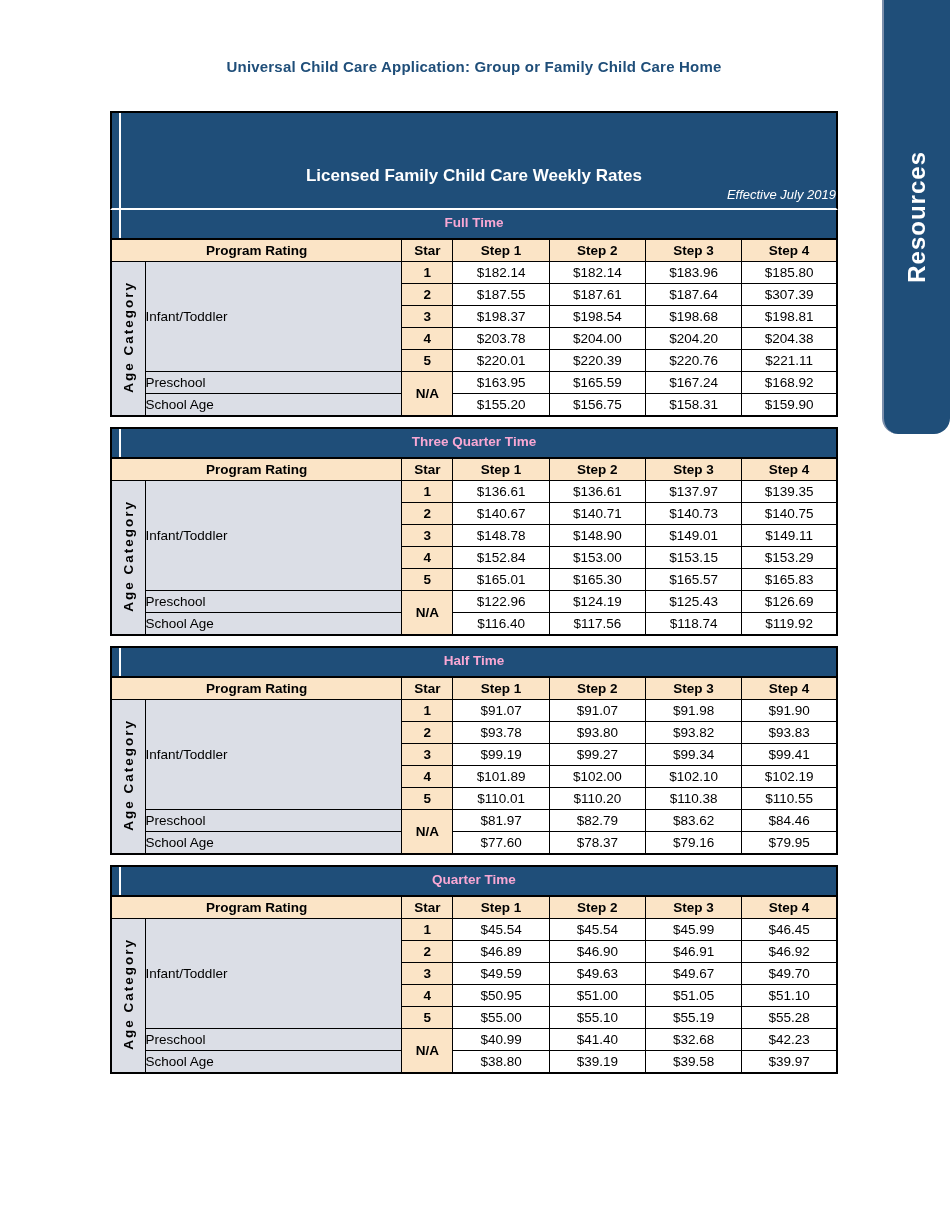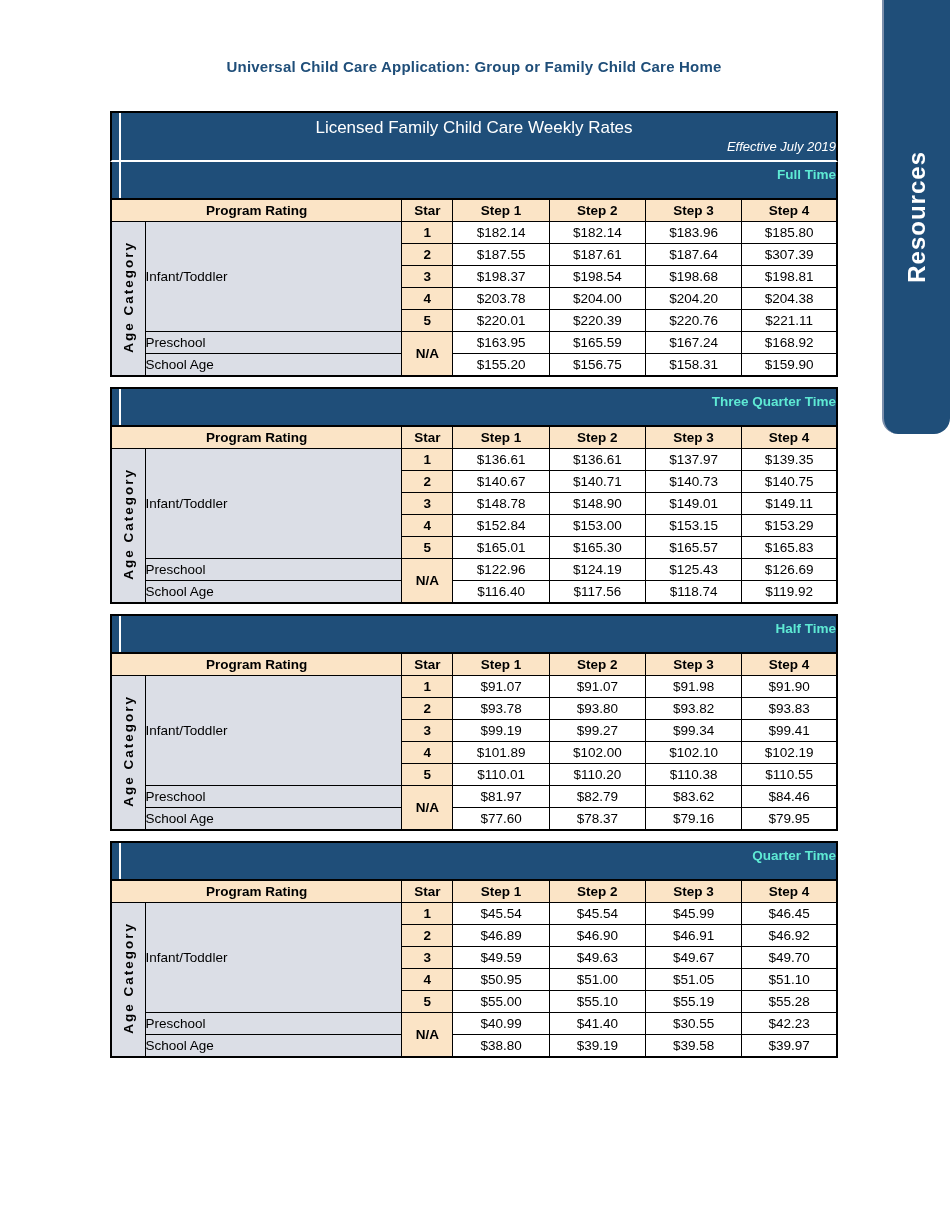--- a/index.html
+++ b/index.html
@@ -16,25 +16,25 @@
   
   .content{position:absolute;left:110px;top:0;width:728px;}
   .page-heading{margin:58px 0 0;text-align:center;font-size:15px;font-weight:bold;
                 color:#1F4E79;letter-spacing:.2px;}
 
   .section{margin-top:10px;}
   .section.first{margin-top:36px;}
 
   .title-block{position:relative;background:#1F4E79;color:#fff;text-align:center;
                border:2px solid #000;border-bottom:2px solid #fff;padding:5px 0 6px;}
-  .tb-title{font-size:17px;font-weight:normal;}
+  .tb-title{font-size:17px;font-weight:bold;margin-top:48px;}
   .tb-sub{font-size:13px;font-style:italic;margin-top:1px;text-align:right;}
 
-  .bar{position:relative;background:#1F4E79;color:#5eead4;font-weight:bold;font-size:13.5px;
-       text-align:right;height:36px;line-height:25px;border:2px solid #000;border-bottom:none;}
+  .bar{position:relative;background:#1F4E79;color:#f9a8d4;font-weight:bold;font-size:13.5px;
+       text-align:center;height:28px;line-height:25px;border:2px solid #000;border-bottom:none;}
   .title-block::before,.bar::before{content:"";position:absolute;top:0;bottom:0;left:7px;
        width:2px;background:#fff;}
   .section.first .bar{border-top:none;}
 
   table.rates{border-collapse:collapse;table-layout:fixed;width:100%;border:2px solid #000;}
   table.rates td{border:1px solid #000;height:21px;font-size:13.5px;padding:0;
                  overflow:hidden;white-space:nowrap;}
   td.hdr{background:#FBE4C6;font-weight:bold;text-align:center;height:26px;}
   td.hdr-pr{text-align:center;padding-right:10px;}
   td.agecat{background:#DBDEE6;text-align:center;vertical-align:middle;}
@@ -350,21 +350,21 @@
               <td class="money">$55.00</td>
               <td class="money">$55.10</td>
               <td class="money">$55.19</td>
               <td class="money">$55.28</td>
             </tr>
             <tr>
               <td class="rowlabel">Preschool</td>
               <td class="star" rowspan="2">N/A</td>
               <td class="money">$40.99</td>
               <td class="money">$41.40</td>
-              <td class="money">$30.55</td>
+              <td class="money">$32.68</td>
               <td class="money">$42.23</td>
             </tr>
             <tr>
               <td class="rowlabel">School Age</td>
               <td class="money">$38.80</td>
               <td class="money">$39.19</td>
               <td class="money">$39.58</td>
               <td class="money">$39.97</td>
             </tr>
           </tbody>

